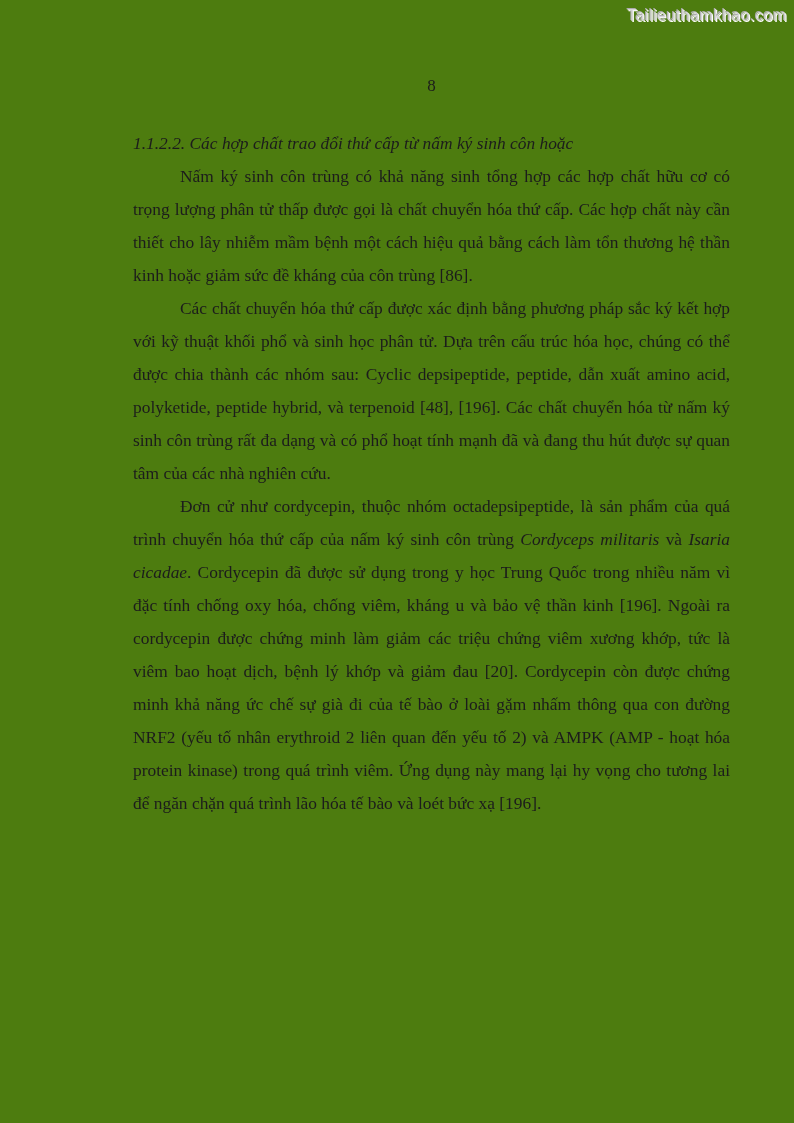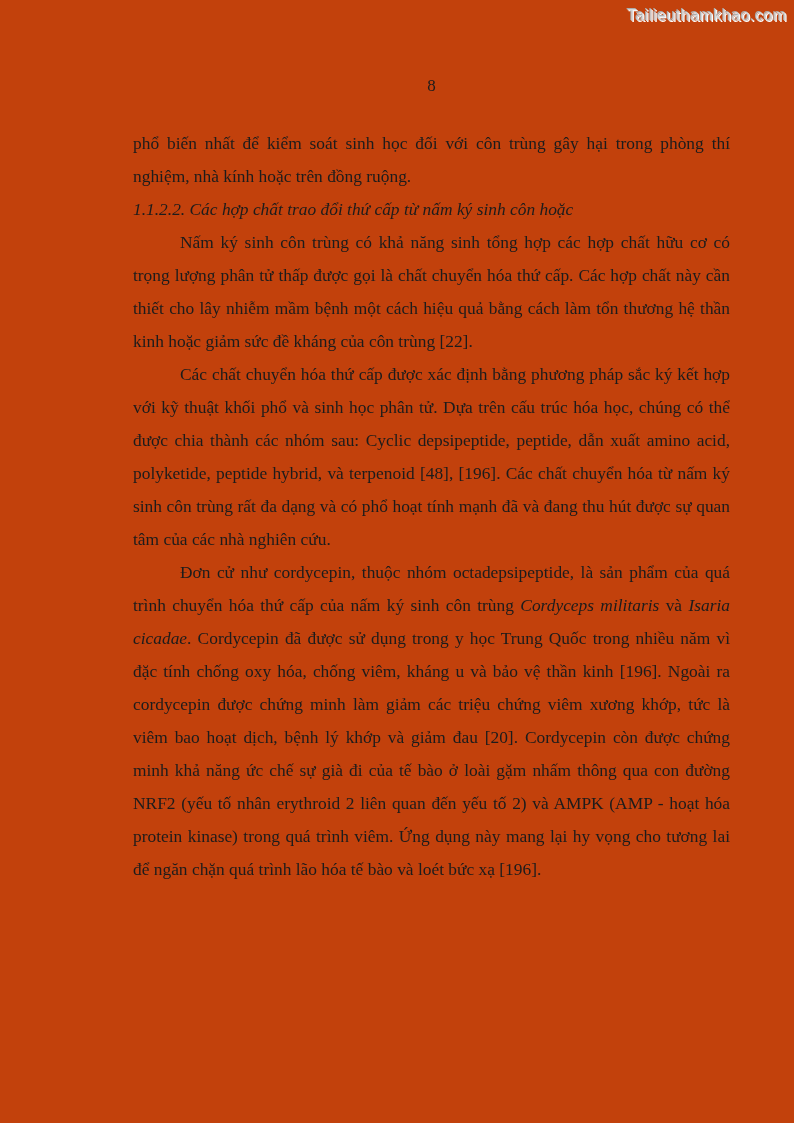--- a/index.html
+++ b/index.html
@@ -1,21 +1,21 @@
 <!DOCTYPE html>
 <html><head>
 <meta charset="utf-8">
 <style>
   html, body { margin: 0; padding: 0; }
   body { background: #888; }
   .page {
     position: relative;
     width: 794px;
     height: 1123px;
-    background: #c2410c;
+    background: #4d7c0f;
     margin: 0 auto;
     overflow: hidden;
     font-family: "Liberation Serif", "DejaVu Serif", serif;
     color: #1c1c1c;
   }
   .watermark {
     position: absolute;
     top: 7px;
     right: 7px;
     font-family: "Liberation Sans", "DejaVu Sans", sans-serif;
@@ -49,19 +49,18 @@
 </style>
 </head>
 <body>
 
 <div class="page">
   <div class="watermark">Tailieuthamkhao.com</div>
 
   <div class="page-number">8</div>
 
   <div class="content">
-      <p class=""><span>phổ biến nhất để kiểm soát sinh học đối với côn trùng gây hại trong phòng thí nghiệm, nhà kính hoặc trên đồng ruộng.</span></p>
       <p class=" heading"><span class="italic">1.1.2.2. Các hợp chất trao đổi thứ cấp từ nấm ký sinh côn hoặc</span></p>
-      <p class="indent"><span>Nấm ký sinh côn trùng có khả năng sinh tổng hợp các hợp chất hữu cơ có trọng lượng phân tử thấp được gọi là chất chuyển hóa thứ cấp. Các hợp chất này cần thiết cho lây nhiễm mầm bệnh một cách hiệu quả bằng cách làm tổn thương hệ thần kinh hoặc giảm sức đề kháng của côn trùng [22].</span></p>
+      <p class="indent"><span>Nấm ký sinh côn trùng có khả năng sinh tổng hợp các hợp chất hữu cơ có trọng lượng phân tử thấp được gọi là chất chuyển hóa thứ cấp. Các hợp chất này cần thiết cho lây nhiễm mầm bệnh một cách hiệu quả bằng cách làm tổn thương hệ thần kinh hoặc giảm sức đề kháng của côn trùng [86].</span></p>
       <p class="indent"><span>Các chất chuyển hóa thứ cấp được xác định bằng phương pháp sắc ký kết hợp với kỹ thuật khối phổ và sinh học phân tử. Dựa trên cấu trúc hóa học, chúng có thể được chia thành các nhóm sau: Cyclic depsipeptide, peptide, dẫn xuất amino acid, polyketide, peptide hybrid, và terpenoid [48], [196]. Các chất chuyển hóa từ nấm ký sinh côn trùng rất đa dạng và có phổ hoạt tính mạnh đã và đang thu hút được sự quan tâm của các nhà nghiên cứu.</span></p>
       <p class="indent"><span>Đơn cử như cordycepin, thuộc nhóm octadepsipeptide, là sản phẩm của quá trình chuyển hóa thứ cấp của nấm ký sinh côn trùng </span><span class="italic">Cordyceps militaris</span><span> và </span><span class="italic">Isaria cicadae</span><span>. Cordycepin đã được sử dụng trong y học Trung Quốc trong nhiều năm vì đặc tính chống oxy hóa, chống viêm, kháng u và bảo vệ thần kinh [196]. Ngoài ra cordycepin được chứng minh làm giảm các triệu chứng viêm xương khớp, tức là viêm bao hoạt dịch, bệnh lý khớp và giảm đau [20]. Cordycepin còn được chứng minh khả năng ức chế sự già đi của tế bào ở loài gặm nhấm thông qua con đường NRF2 (yếu tố nhân erythroid 2 liên quan đến yếu tố 2) và AMPK (AMP - hoạt hóa protein kinase) trong quá trình viêm. Ứng dụng này mang lại hy vọng cho tương lai để ngăn chặn quá trình lão hóa tế bào và loét bức xạ [196].</span></p>
     </div>
 </div>
 
 </body></html>

